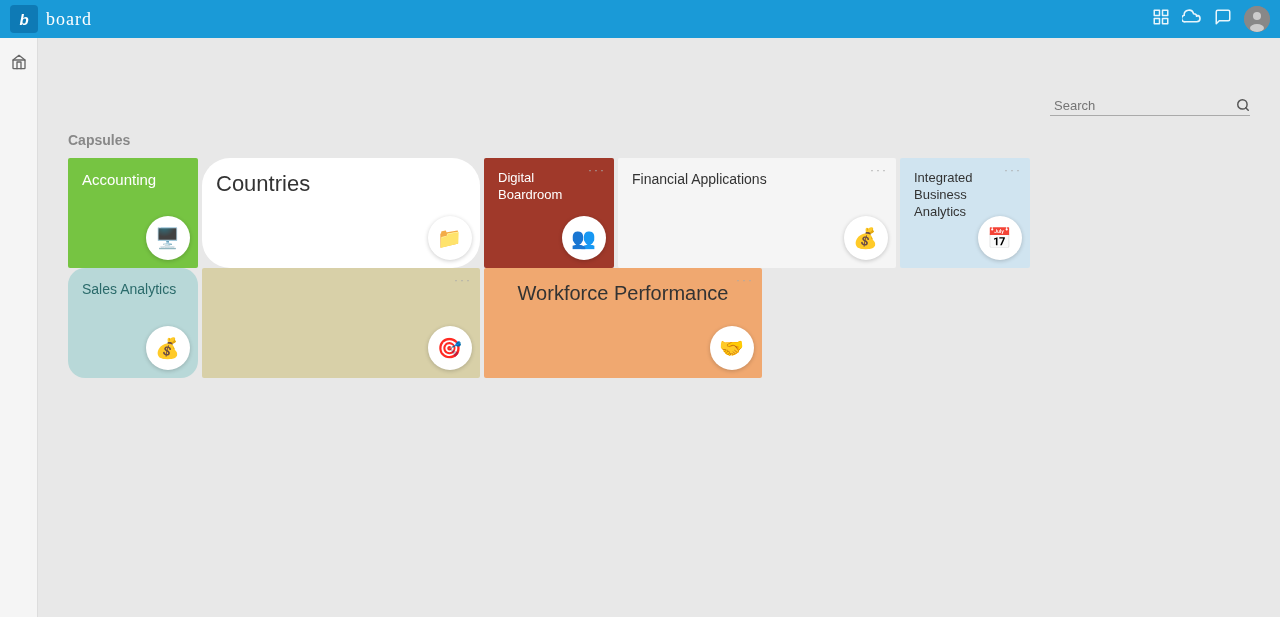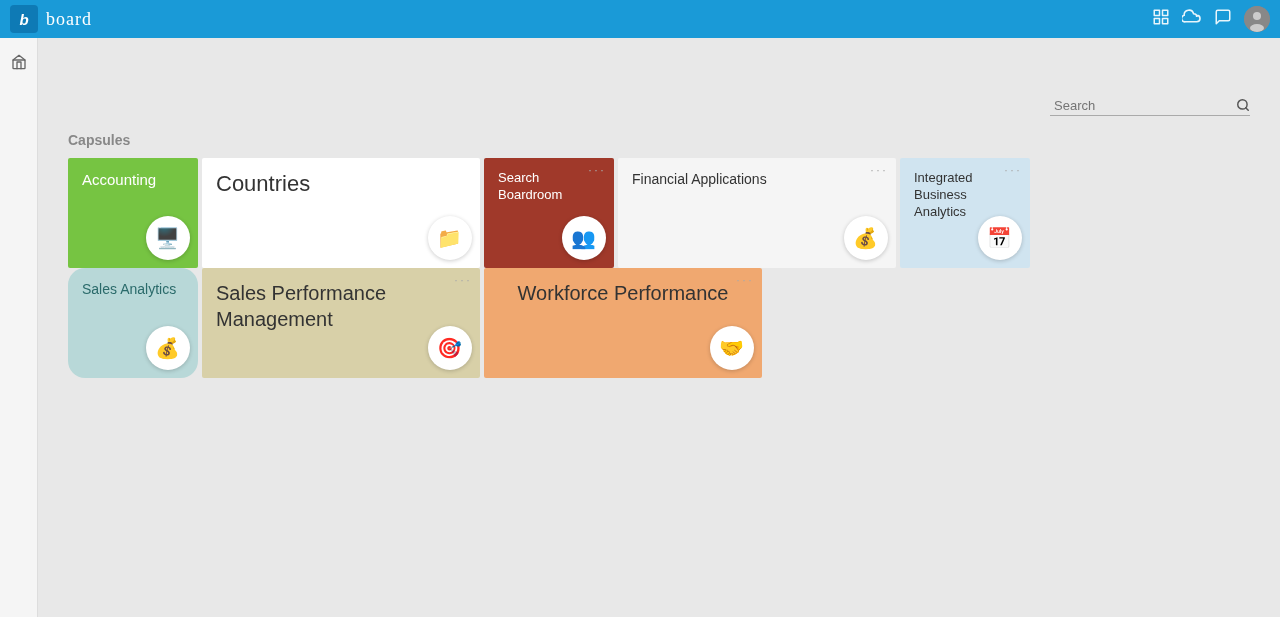--- a/index.html
+++ b/index.html
@@ -293,30 +293,30 @@
 
     <div class="capsules-row">
 
       <div class="capsule-card card-green" style="width:130px;">
         <span class="capsule-title" style="color:white;font-size:15px;">Accounting</span>
         <div class="capsule-icon-circle">
           <span style="font-size:20px;">🖥️</span>
         </div>
       </div>
 
-      <div class="capsule-card card-white" style="width:278px;">
+      <div class="capsule-card card-white" style="width:278px;border-radius:28px;">
         <span class="capsule-title" style="font-size:22px; font-weight:300; color:#333;">Countries</span>
         <div class="capsule-icon-circle">
           <span style="font-size:20px;">📁</span>
         </div>
       </div>
 
       <div class="capsule-card card-darkred" style="width:130px;">
         <span class="capsule-menu">···</span>
-        <span class="capsule-title" style="color:white;font-size:13px;">Search Boardroom</span>
+        <span class="capsule-title" style="color:white;font-size:13px;">Digital Boardroom</span>
         <div class="capsule-icon-circle">
           <span style="font-size:20px;">👥</span>
         </div>
       </div>
 
       <div class="capsule-card card-financial" style="width:278px;">
         <span class="capsule-menu">···</span>
         <span class="capsule-title" style="font-size:14px; font-weight:300; color:#333;">Financial Applications</span>
         <div class="capsule-icon-circle">
           <span style="font-size:20px;">💰</span>
@@ -337,21 +337,20 @@
 
       <div class="capsule-card" style="width:130px; background:#b8d8d8;border-radius:17px;">
         <span class="capsule-title" style="color:#2a6a6a;font-size:14px;">Sales Analytics</span>
         <div class="capsule-icon-circle">
           <span style="font-size:20px;">💰</span>
         </div>
       </div>
 
       <div class="capsule-card" style="width:278px; background:#d8d0a8;">
         <span class="capsule-menu">···</span>
-        <span class="capsule-title" style="color:#333;font-size:20px;font-weight:300;">Sales Performance Management</span>
         <div class="capsule-icon-circle">
           <span style="font-size:20px;">🎯</span>
         </div>
       </div>
 
       <div class="capsule-card" style="width:278px; background:#f0a870;">
         <span class="capsule-menu">···</span>
         <span class="capsule-title" style="color:#333;font-size:20px;font-weight:300;text-align:center;">Workforce Performance</span>
         <div class="capsule-icon-circle">
           <span style="font-size:20px;">🤝</span>

